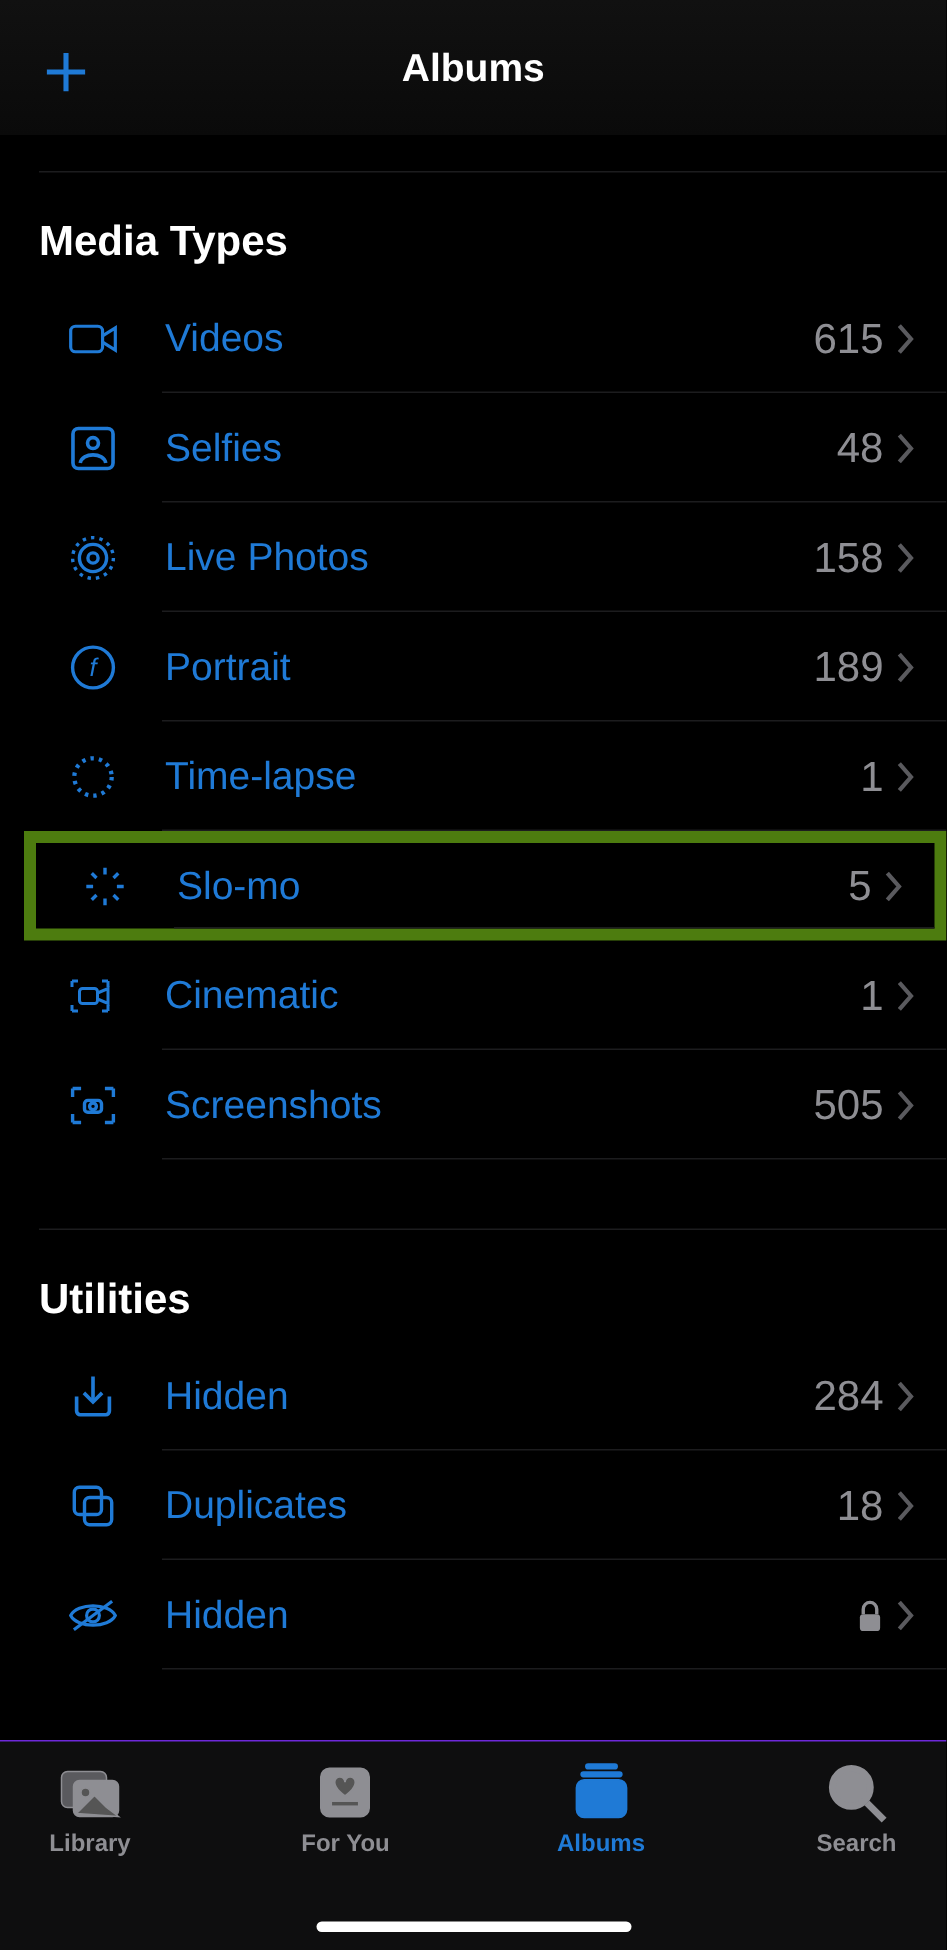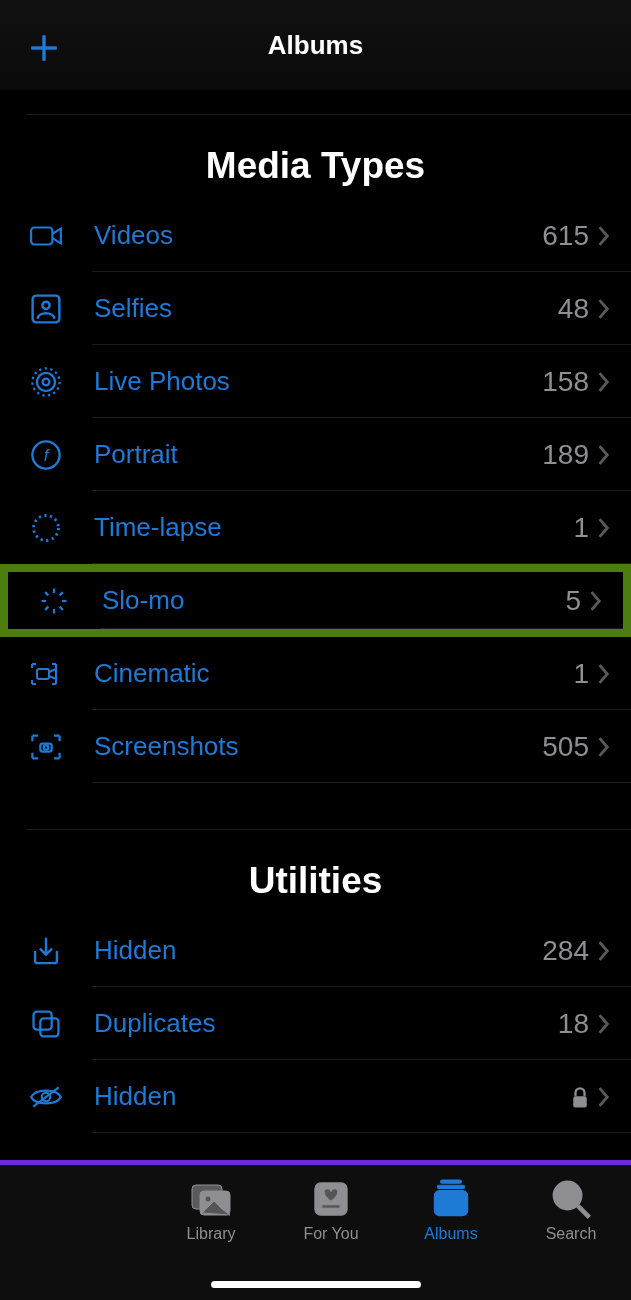--- a/index.html
+++ b/index.html
@@ -34,32 +34,32 @@
     color: #1f7ad6;
     display: flex;
     align-items: center;
     justify-content: center;
   }
   .navbar .plus svg { width: 34px; height: 34px; stroke: #1f7ad6; }
   .content {
     padding: 0;
   }
   .section-header {
-    font-size: 37px;
+    font-size: 28px;
     font-weight: 700;
     color: #fff;
     padding: 30px 26px 12px 26px;
-    text-align: center;
   }
   .row {
     display: flex;
     align-items: center;
     height: 73px;
     padding-left: 26px;
     position: relative;
+    margin-left: 16px;
   }
   .row.highlight {
     border: 8px solid #4d7c0f;
   }
   .row .icon {
     width: 40px;
     height: 40px;
     margin-right: 28px;
     display: flex;
     align-items: center;
@@ -107,24 +107,25 @@
     margin-left: 26px;
   }
   .tabbar {
     position: absolute;
     left: 0;
     right: 0;
     bottom: 0;
     height: 140px;
     background: #0e0e0f;
     display: flex;
-    justify-content: flex-end;
+    justify-content: space-between;
     align-items: flex-start;
     padding-top: 14px;
-    border-top: 5px solid #6d28d9;
+    border-top: 1px solid #6d28d9;
+    font-weight: bold;
   }
   .tab {
     width: 120px;
     display: flex;
     flex-direction: column;
     align-items: center;
     gap: 6px;
   }
   .tab .tab-icon {
     width: 46px;

